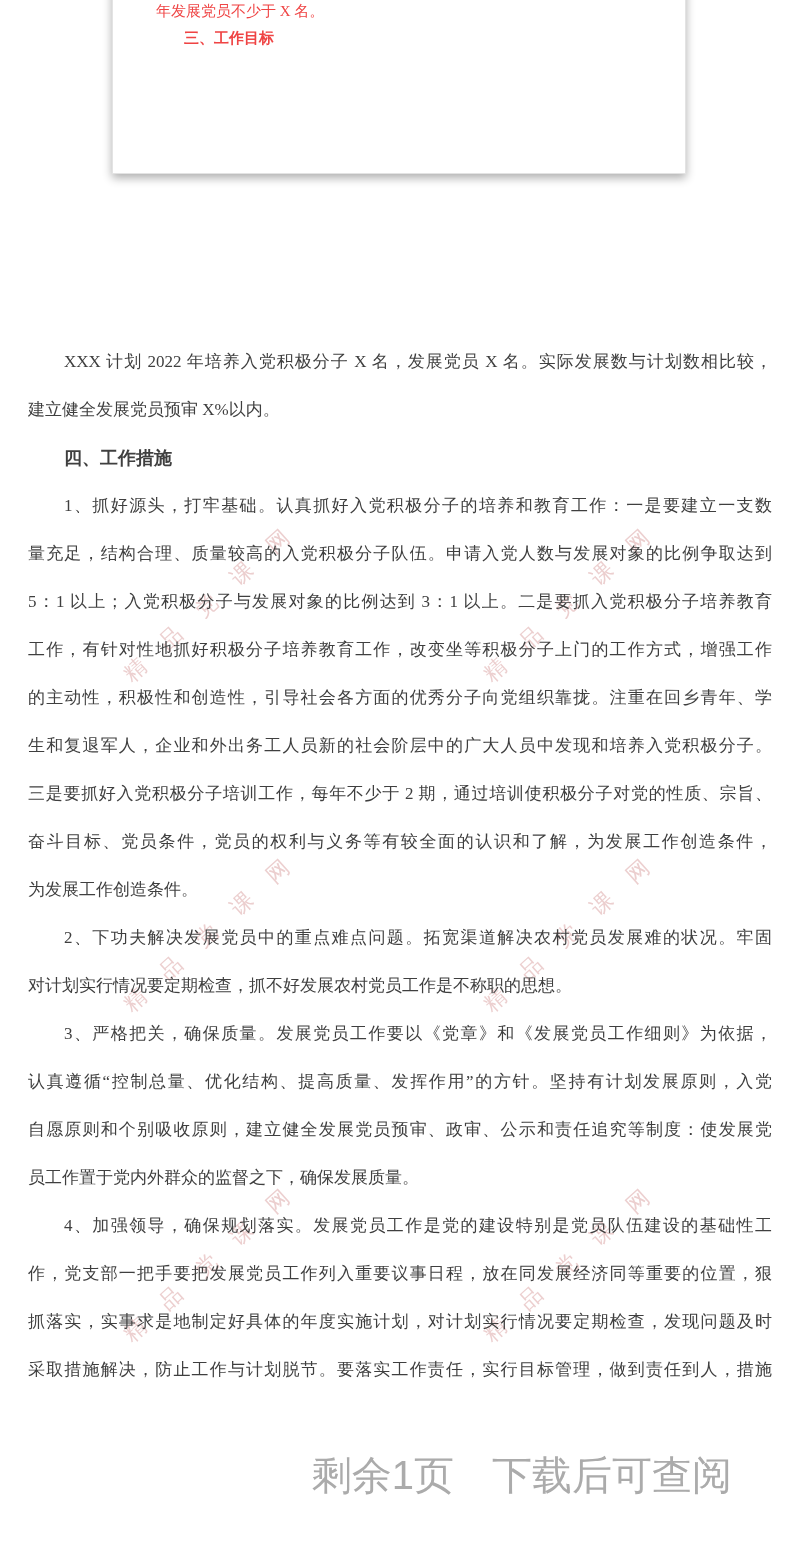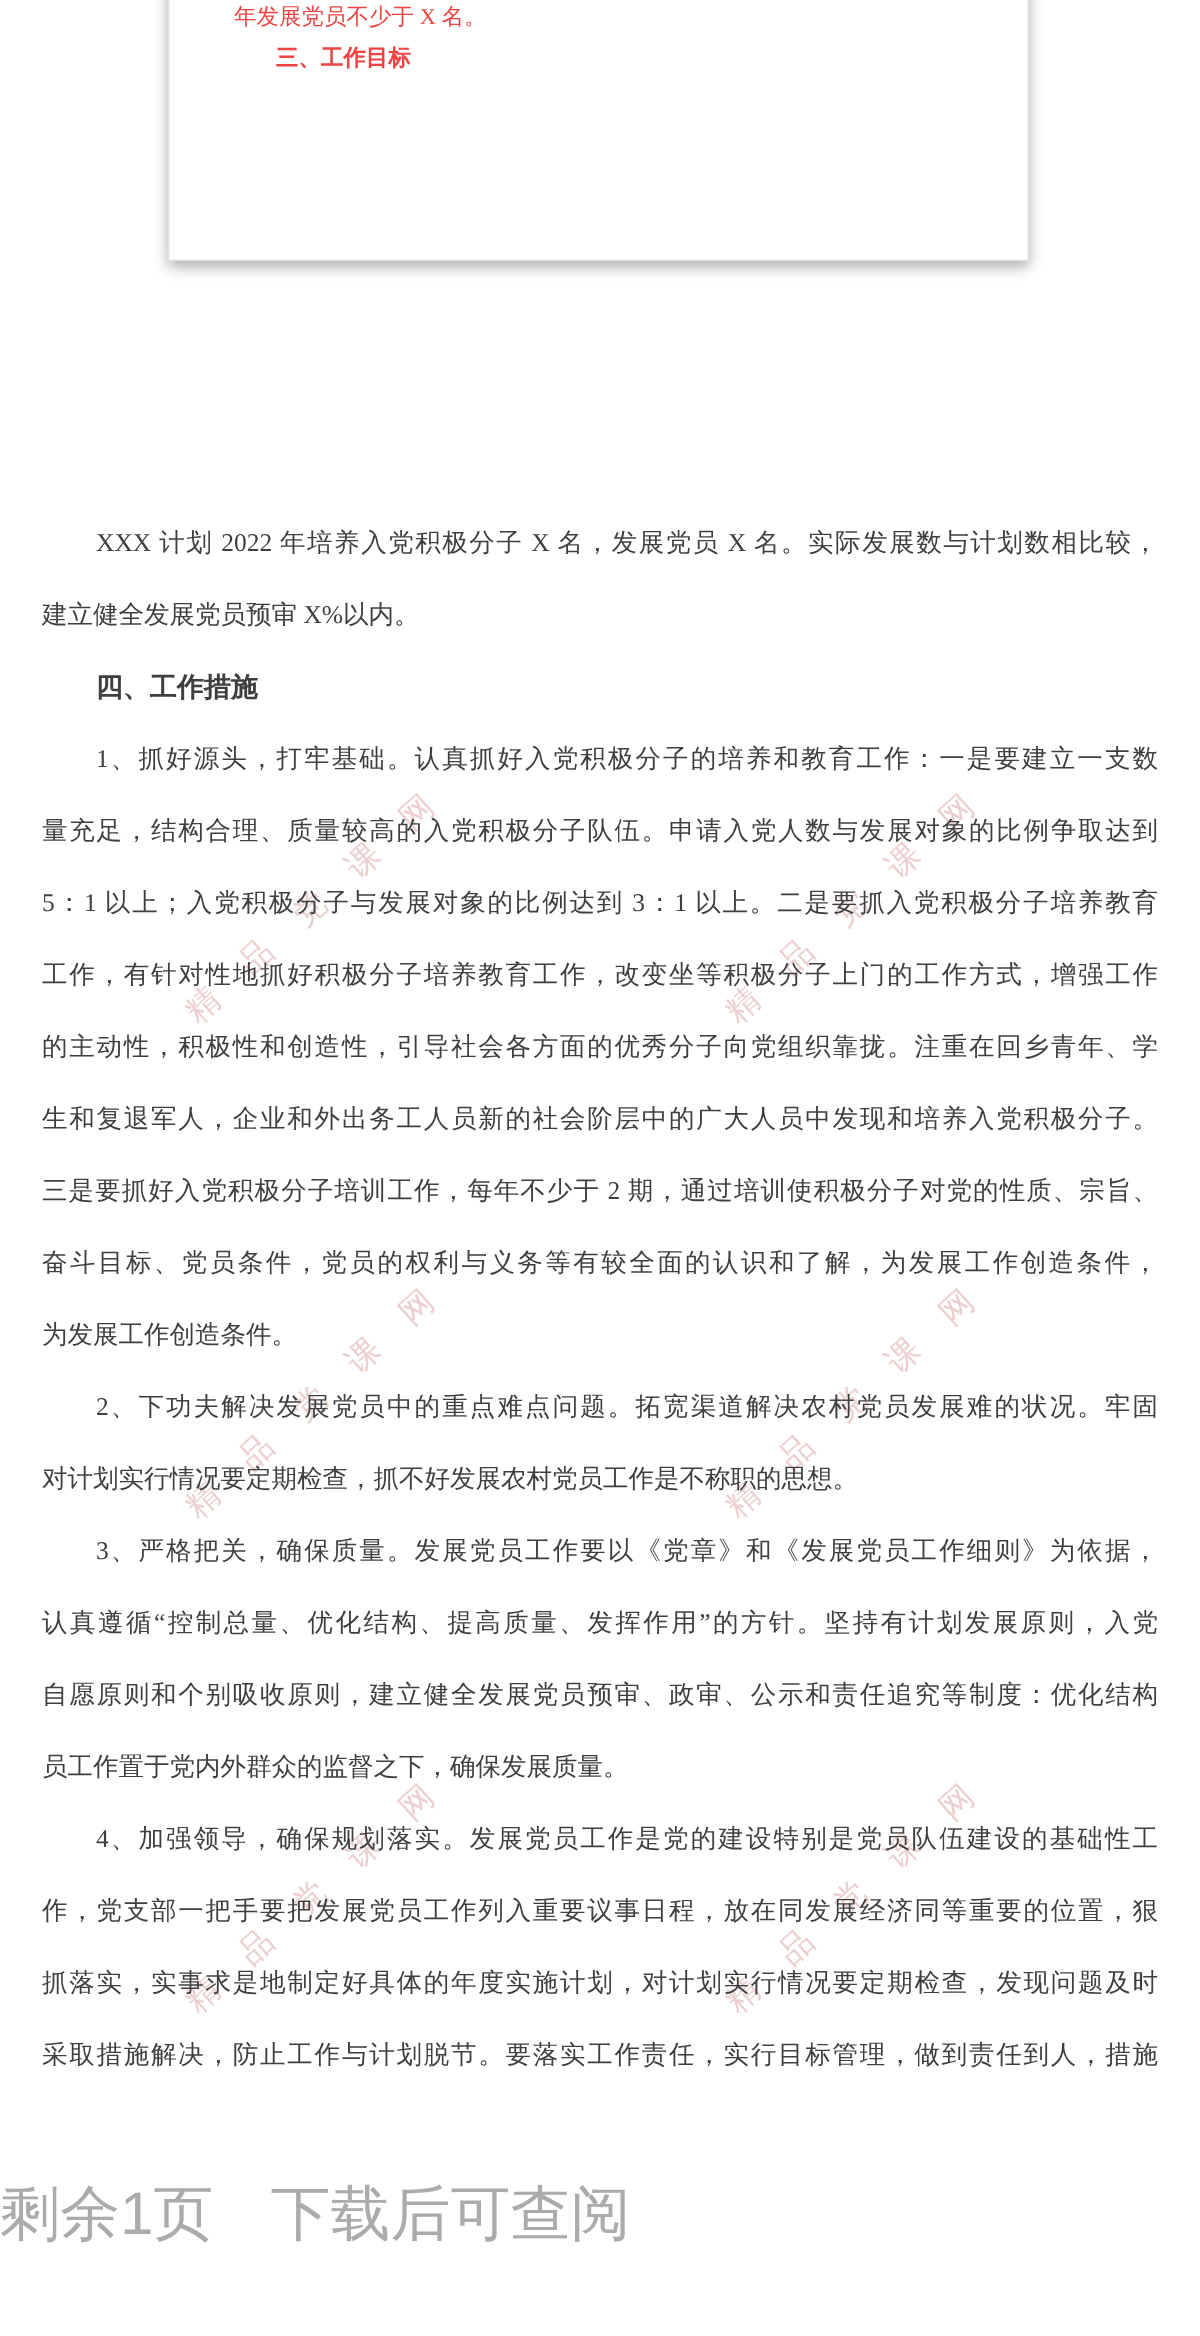--- a/index.html
+++ b/index.html
@@ -60,21 +60,21 @@
   }
   .doc-line.fill   { text-align: justify; text-align-last: justify; }
   .doc-line.indent { padding-left: 36px; }
   .doc-line.bold   { font-weight: bold; font-size: 18px; }
 
   
   .preview-footer {
     position: absolute;
     left: 0; top: 1448px;
     width: 732px;
-    text-align: left;
+    text-align: right;
     font-family: "Liberation Sans", "DejaVu Sans", sans-serif;
     font-size: 40px;
     color: #ababab;
     white-space: nowrap;
   }
   .preview-footer .hint { margin-left: 38px; }
 </style>
 </head>
 <body>
 
@@ -102,21 +102,21 @@
       <div class="doc-line fill">工作，有针对性地抓好积极分子培养教育工作，改变坐等积极分子上门的工作方式，增强工作</div>
       <div class="doc-line fill">的主动性，积极性和创造性，引导社会各方面的优秀分子向党组织靠拢。注重在回乡青年、学</div>
       <div class="doc-line fill">生和复退军人，企业和外出务工人员新的社会阶层中的广大人员中发现和培养入党积极分子。</div>
       <div class="doc-line fill">三是要抓好入党积极分子培训工作，每年不少于 2 期，通过培训使积极分子对党的性质、宗旨、</div>
       <div class="doc-line fill">奋斗目标、党员条件，党员的权利与义务等有较全面的认识和了解，为发展工作创造条件，</div>
       <div class="doc-line">为发展工作创造条件。</div>
       <div class="doc-line fill indent">2、下功夫解决发展党员中的重点难点问题。拓宽渠道解决农村党员发展难的状况。牢固</div>
       <div class="doc-line">对计划实行情况要定期检查，抓不好发展农村党员工作是不称职的思想。</div>
       <div class="doc-line fill indent">3、严格把关，确保质量。发展党员工作要以《党章》和《发展党员工作细则》为依据，</div>
       <div class="doc-line fill">认真遵循“控制总量、优化结构、提高质量、发挥作用”的方针。坚持有计划发展原则，入党</div>
-      <div class="doc-line fill">自愿原则和个别吸收原则，建立健全发展党员预审、政审、公示和责任追究等制度：优化结构</div>
+      <div class="doc-line fill">自愿原则和个别吸收原则，建立健全发展党员预审、政审、公示和责任追究等制度：使发展党</div>
       <div class="doc-line">员工作置于党内外群众的监督之下，确保发展质量。</div>
       <div class="doc-line fill indent">4、加强领导，确保规划落实。发展党员工作是党的建设特别是党员队伍建设的基础性工</div>
       <div class="doc-line fill">作，党支部一把手要把发展党员工作列入重要议事日程，放在同发展经济同等重要的位置，狠</div>
       <div class="doc-line fill">抓落实，实事求是地制定好具体的年度实施计划，对计划实行情况要定期检查，发现问题及时</div>
       <div class="doc-line fill">采取措施解决，防止工作与计划脱节。要落实工作责任，实行目标管理，做到责任到人，措施</div>
     </div>
 
   <div class="preview-footer">
     <span class="remaining">剩余1页</span><span class="hint">下载后可查阅</span>
   </div>

